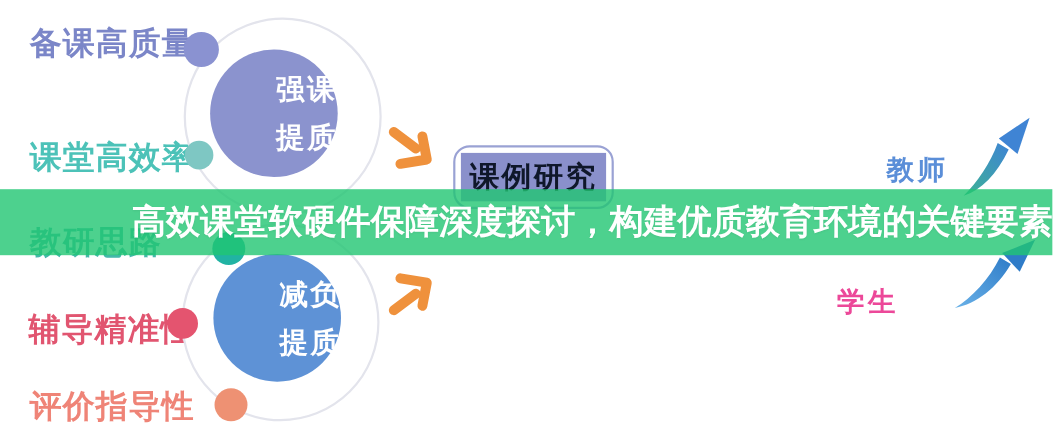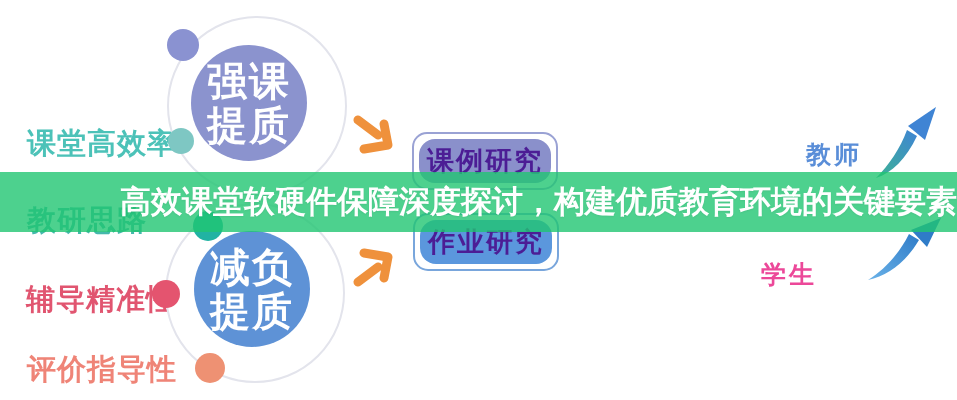--- a/index.html
+++ b/index.html
@@ -16,43 +16,43 @@
   .f3{left:27px;top:201px;color:#45b8ab;}
   .f4{left:26px;top:280px;color:#e15570;}
   .f5{left:27px;top:350px;color:#ef8477;}
   
   .ring{
     position:absolute;border-radius:50%;background:#ffffff;border:2px solid #e3e4ec;z-index:1;box-sizing:border-box;
   }
   .ring-top{left:167px;top:16px;width:180px;height:180px;}
   .ring-bottom{left:165px;top:203px;width:180px;height:180px;}
   .hub{
-    position:absolute;border-radius:50%;display:flex;flex-direction:column;align-items:center;justify-content:center;
-    color:#ffffff;font-weight:bold;font-size:40px;line-height:44px;z-index:2;letter-spacing:2px;
+    position:absolute;border-radius:50%;display:flex;flex-direction:column;align-items:flex-end;justify-content:center;
+    color:#ffffff;font-weight:bold;font-size:26px;line-height:44px;z-index:2;letter-spacing:2px;
   }
   .hub-top{left:191px;top:45px;width:116px;height:116px;background:#8b93ce;}
   .hub-bottom{left:194px;top:231px;width:116px;height:116px;background:#5e92d6;}
   .dot{position:absolute;border-radius:50%;z-index:3;}
   .dot-purple{left:167px;top:29px;width:32px;height:32px;background:#8a92d1;}
   .dot-teal-light{left:168px;top:128px;width:26px;height:26px;background:#7ec7c3;}
   .dot-teal-dark{left:193px;top:211px;width:30px;height:30px;background:#21b3a3;}
   .dot-red{left:152px;top:280px;width:28px;height:28px;background:#e4546f;}
   .dot-salmon{left:195px;top:353px;width:30px;height:30px;background:#ee9173;}
   
   .oarrow{position:absolute;z-index:1;}
   .oarrow1{left:352px;top:114px;}
   .oarrow2{left:352px;top:240px;}
   
   .pbox{
     position:absolute;box-sizing:border-box;border-radius:15px;background:#ffffff;padding:5px;z-index:1;
     width:146px;height:58px;
   }
   .pbox .inner{
-    width:100%;height:100%;border-radius:16px;display:flex;align-items:center;justify-content:center;
-    color:#4c1d95;font-size:27px;font-weight:bold;letter-spacing:2px;box-sizing:border-box;font-family:Liberation Mono, monospace;
+    width:100%;height:100%;border-radius:0;display:flex;align-items:center;justify-content:center;
+    color:#0f172a;font-size:27px;font-weight:bold;letter-spacing:2px;box-sizing:border-box;font-family:Liberation Mono, monospace;
   }
   .pbox1{left:412px;top:132px;border:2px solid #9aa2d4;}
   .pbox1 .inner{background:#8a90cb;}
   .pbox2{left:413px;top:213px;border:2px solid #79a6dc;}
   .pbox2 .inner{background:#5b97dd;}
   
   .bigarrow{position:absolute;left:588px;top:127px;width:188px;height:146px;z-index:1;}
   .bigarrow .t1,.bigarrow .t2{
     position:absolute;left:0;width:140px;text-align:center;color:#ffffff;font-weight:bold;
   }
@@ -73,20 +73,21 @@
     position:absolute;left:0;top:172px;width:957px;height:60px;line-height:60px;text-align:right;
     color:#ffffff;font-size:31px;font-weight:bold;z-index:6;white-space:nowrap;
     text-shadow:0 1px 2px rgba(0,0,0,0.06);
   }
 </style>
 </head>
 <body>
 
 <div id="canvas">
 
+  <div class="factor f1">备课高质量</div>
   <div class="factor f2">课堂高效率</div>
   <div class="factor f3">教研思路</div>
   <div class="factor f4">辅导精准性</div>
   <div class="factor f5">评价指导性</div>
 
   <div class="ring ring-top"></div>
   <div class="hub hub-top">
     <span>强课</span>
     <span>提质</span>
   </div>
@@ -107,23 +108,20 @@
     <path d="M32 10 L36 31 L12 35" fill="none" stroke="#ef913c" stroke-width="9" stroke-linecap="round" stroke-linejoin="round"></path>
   </svg>
   <svg class="oarrow oarrow2" width="48" height="48" viewBox="0 0 48 48">
     <path d="M6 42 L26 27" fill="none" stroke="#ef913c" stroke-width="9" stroke-linecap="round"></path>
     <path d="M32 38 L36 17 L12 13" fill="none" stroke="#ef913c" stroke-width="9" stroke-linecap="round" stroke-linejoin="round"></path>
   </svg>
 
   <div class="pbox pbox1">
     <div class="inner">课例研究</div>
   </div>
-  <div class="pbox pbox2">
-    <div class="inner">作业研究</div>
-  </div>
 
 
   <div class="outcome outcome1">教师</div>
   <svg class="swoosh swoosh1" width="70" height="82" viewBox="0 0 70 82">
     <defs>
       <linearGradient id="g1" x1="0" y1="1" x2="1" y2="0">
         <stop offset="0" stop-color="#3db394"></stop>
           <stop offset="1" stop-color="#3f84d4"></stop>
       </linearGradient>
     </defs>

